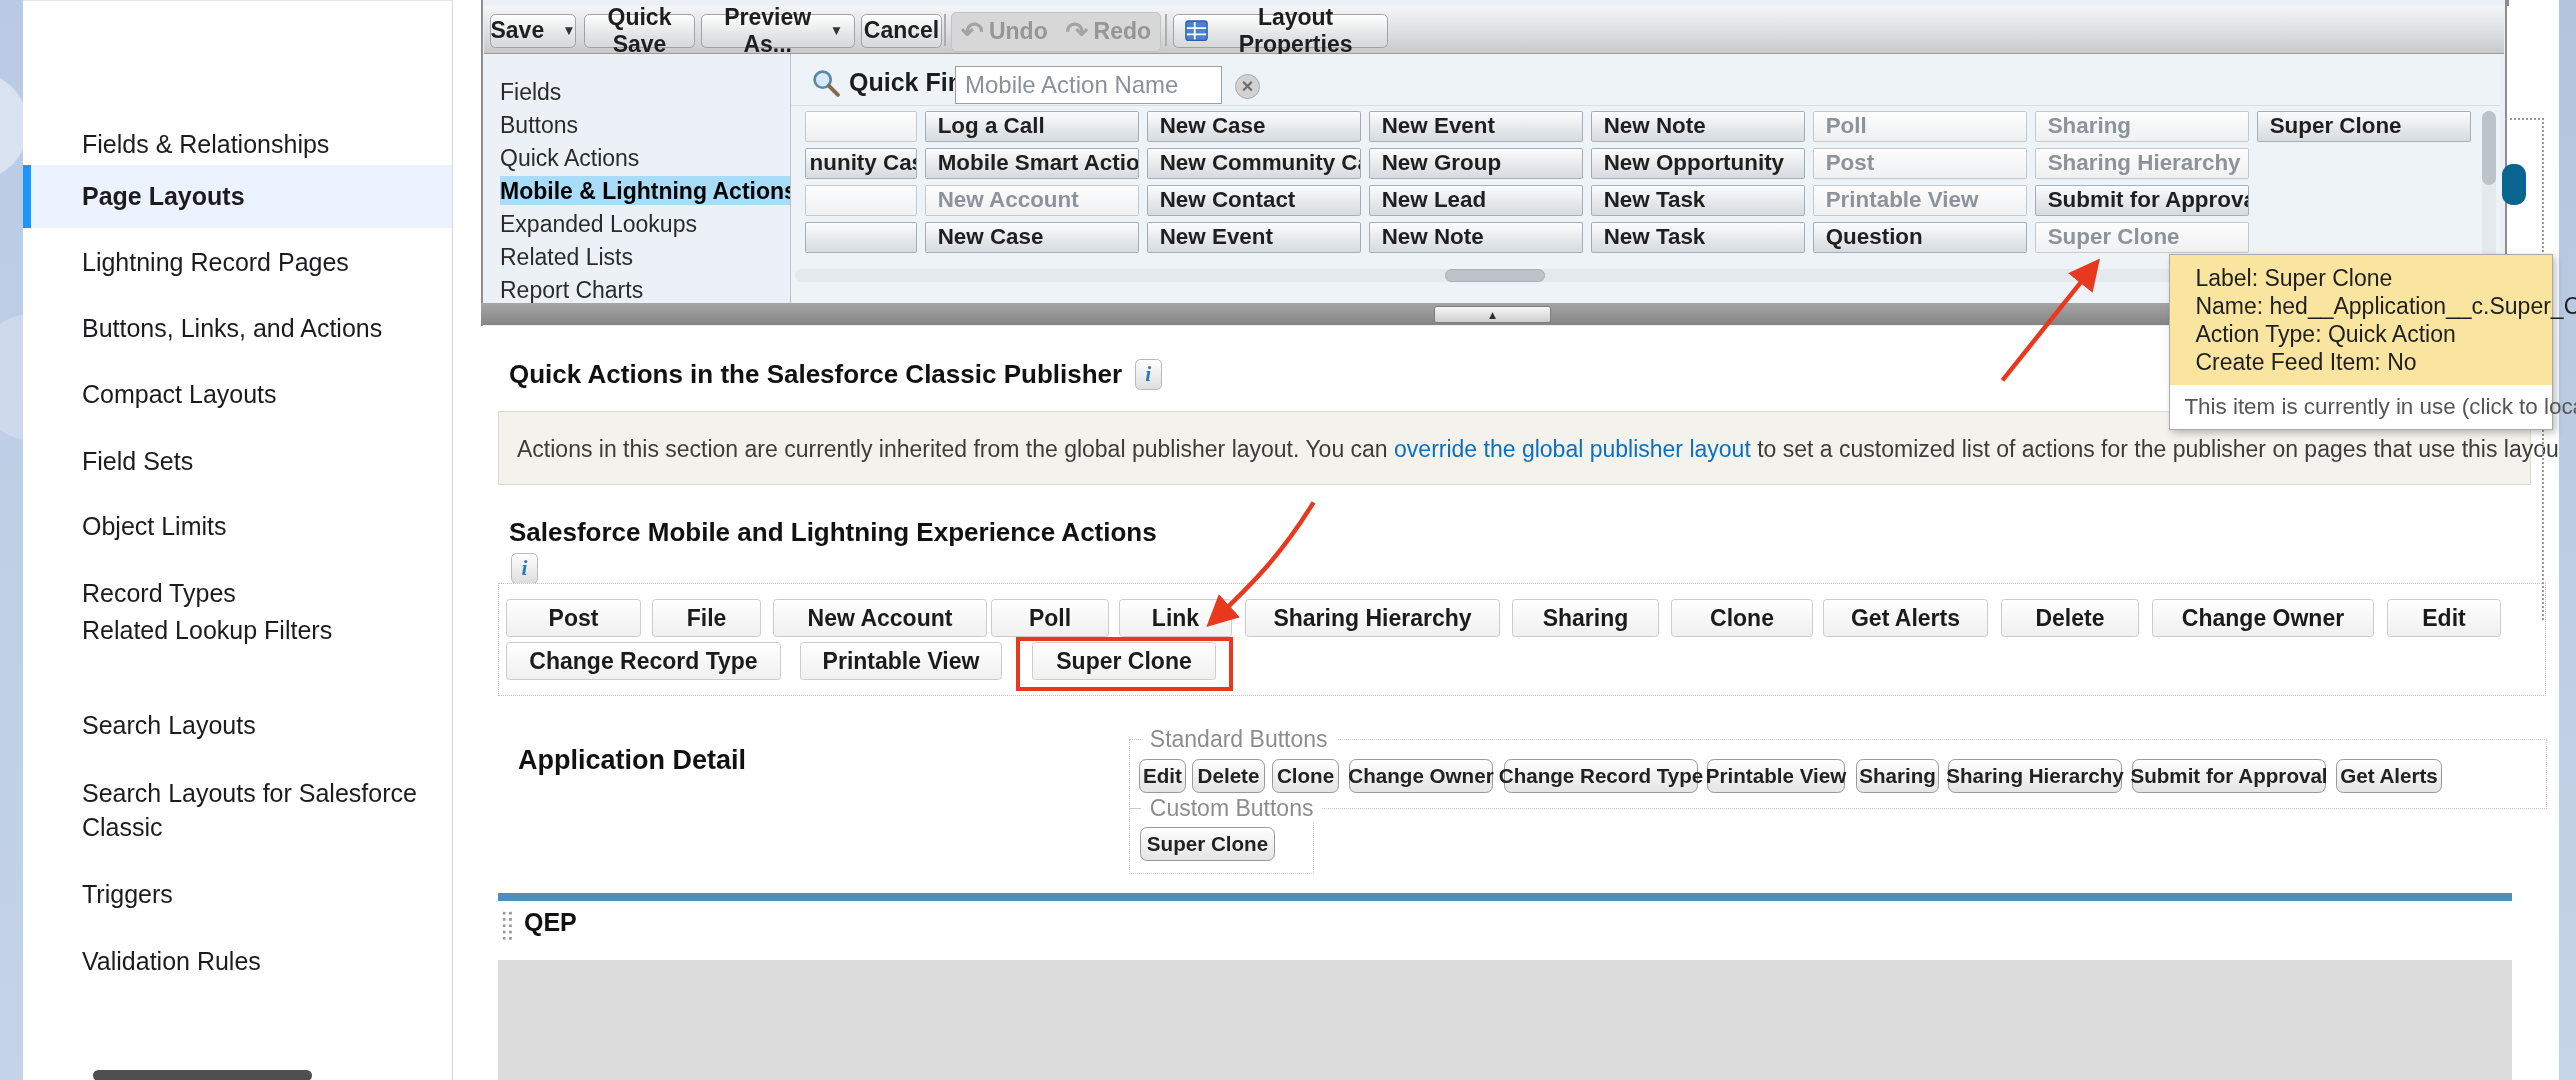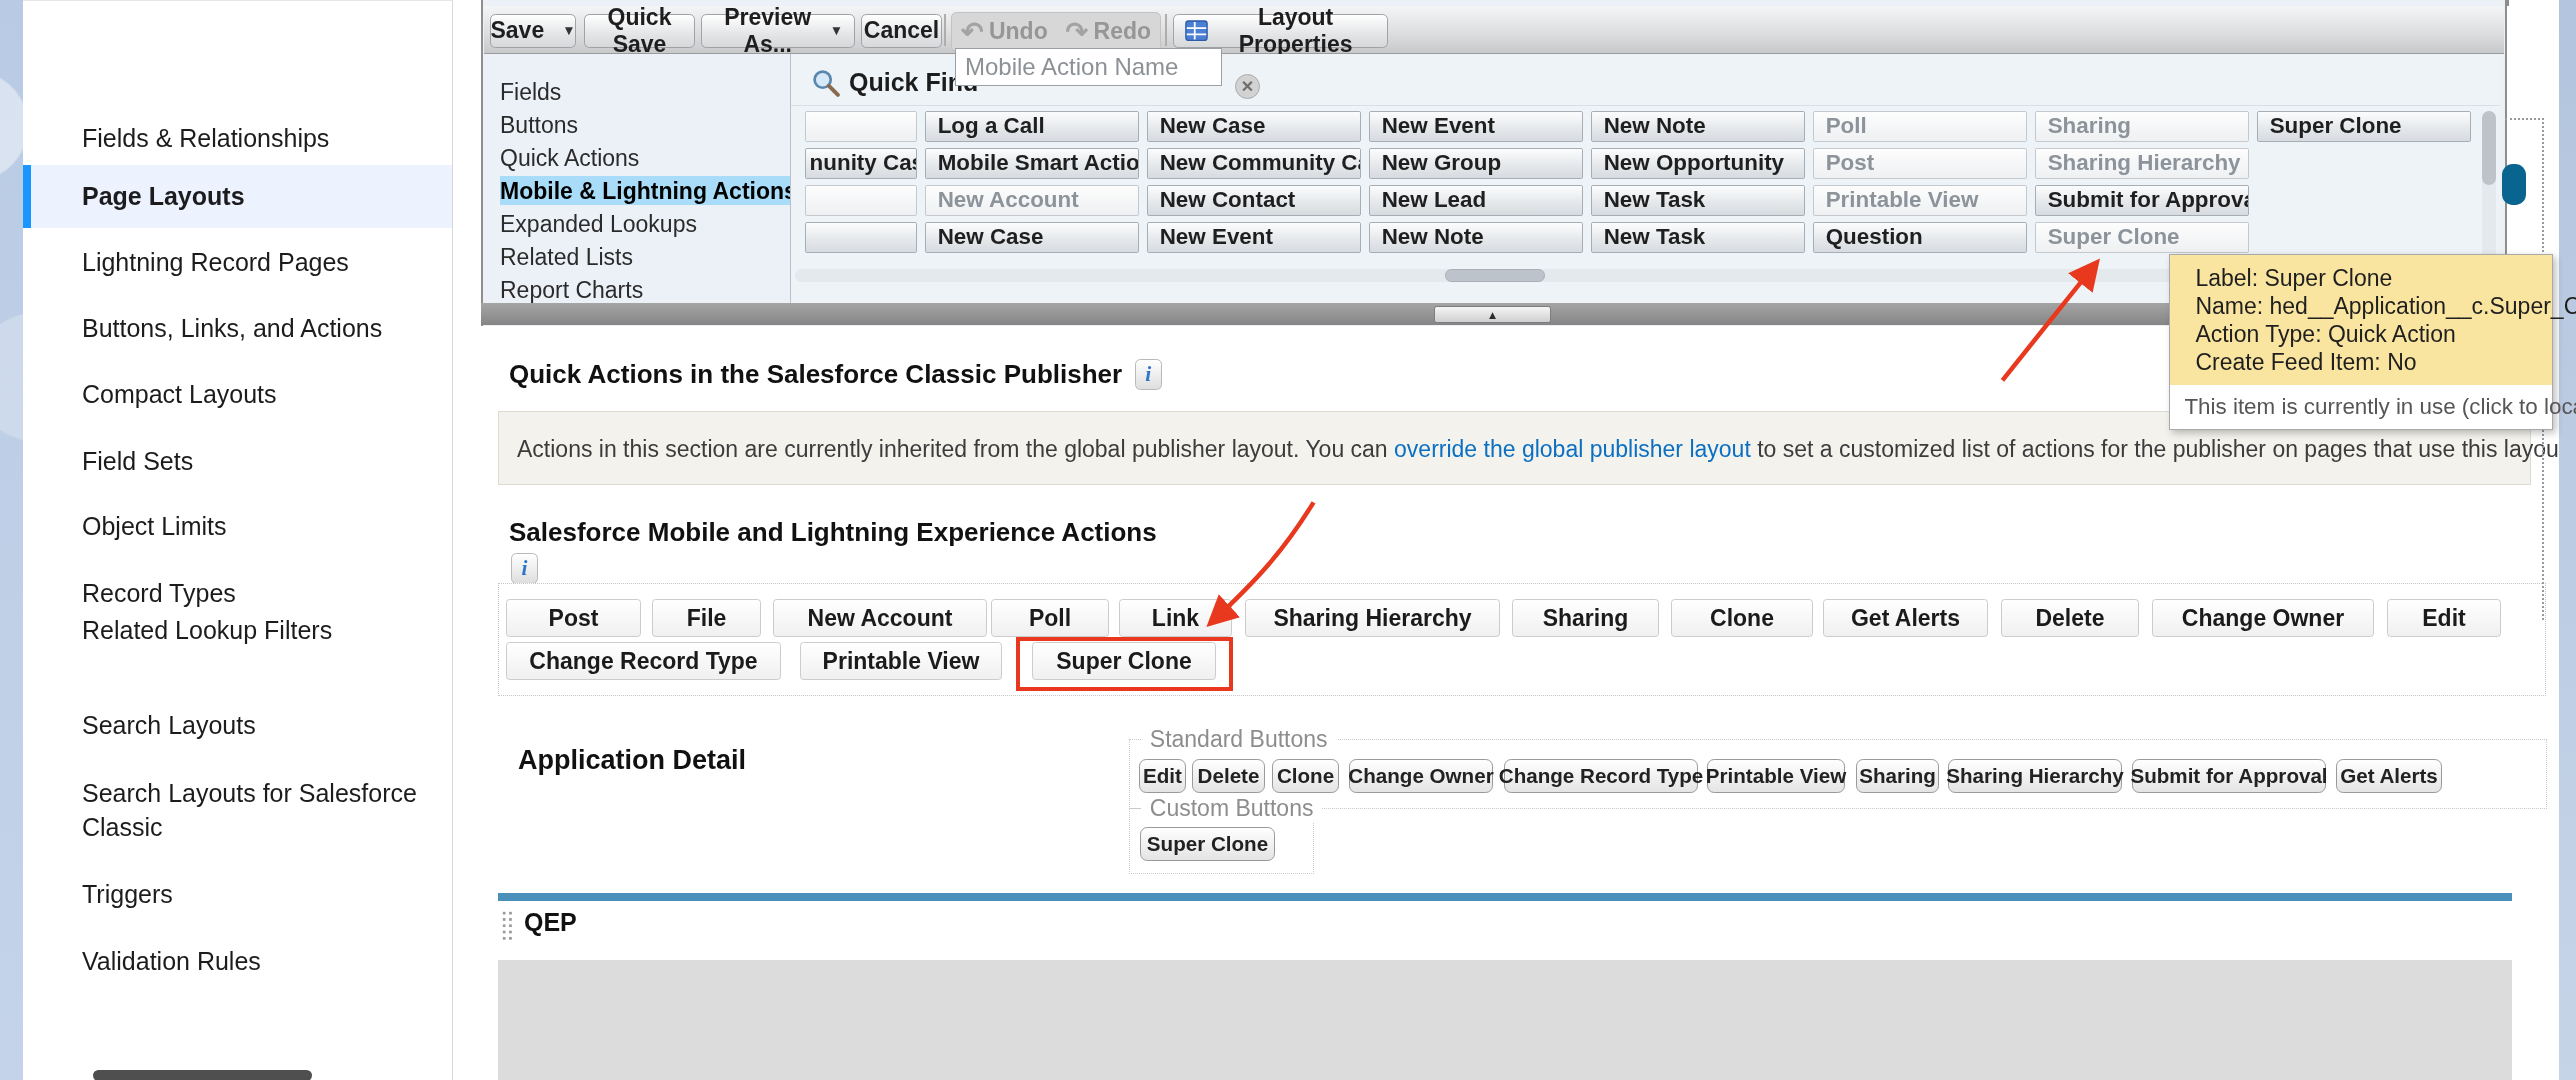--- a/index.html
+++ b/index.html
@@ -47,21 +47,21 @@
   
   #palette-cats{left:484px;top:54px;width:306px;height:249px;background:#ecf1f7;box-sizing:border-box;padding-top:21.5px;}
   .pal-cat{height:33px;line-height:33px;font-size:23px;color:#2b2b2b;padding-left:16px;cursor:pointer;white-space:nowrap;}
   .pal-cat.selected{font-weight:bold;color:#000;}
   .pal-cat.selected .hl{background:#a8dcf8;padding:1.8px 5.4px 1.8px 0;}
   #pal-divider{left:790px;top:54px;width:1.8px;height:249px;background:#b9c2cc;}
   #grid-area{left:791px;top:54px;width:1709px;height:249px;background:#eef3f8;}
 
   #quickfind-row{left:791px;top:54px;width:1709px;height:52px;border-bottom:1.8px solid #d9dee3;box-sizing:border-box;}
   #qf-label{left:849px;top:68px;font-size:25px;font-weight:bold;color:#1c1c1c;}
-  #qf-input{left:955px;top:48px;width:267px;height:38px;border:1.8px solid #9aa0a6;background:#fff;
+  #qf-input{left:955px;top:66px;width:267px;height:38px;border:1.8px solid #9aa0a6;background:#fff;
     font-size:24px;color:#8c9196;padding:0 9px;box-sizing:border-box;font-family:"Liberation Sans",sans-serif;}
   #qf-clear{left:1235px;top:74px;width:25px;height:25px;border-radius:50%;background:#d2d2d2;border:0.9px solid #ababab;
     color:#6e6e6e;font-size:16px;font-weight:bold;display:flex;align-items:center;justify-content:center;cursor:pointer;box-sizing:border-box;}
 
   .grid-row{position:absolute;left:805px;display:flex;gap:8px;}
   .grid-btn{height:30.5px;border:1.8px solid #a6adb4;border-radius:1.8px;box-sizing:border-box;
     background:linear-gradient(180deg,#fbfcfd,#e6e9ec 55%,#d7dade);
     font-size:22.4px;font-weight:bold;color:#1f1f1f;display:flex;align-items:center;
     padding-left:11.7px;overflow:hidden;white-space:nowrap;cursor:grab;}
   .grid-btn.inuse{background:linear-gradient(180deg,#fdfdfd,#eef0f2);border-color:#c3c9cf;color:#8d939a;}
@@ -130,21 +130,21 @@
   #arrow-layer{left:0;top:0;width:2576px;height:1080px;pointer-events:none;z-index:35;}
 </style>
 </head>
 <body>
 
 <div id="app">
 
   <div class="abs" id="left-strip"></div>
 
   <div class="abs" id="sidebar">
-      <div class="side-item" style="top: 106px; align-items: center;">
+      <div class="side-item" style="top: 112px; align-items: center;">
         <span>Fields &amp; Relationships</span>
       </div>
       <div class="side-item selected" style="top: 164px;">
         <span class="selbar"></span>
         <span>Page Layouts</span>
       </div>
       <div class="side-item" style="top: 230px;">
         <span>Lightning Record Pages</span>
       </div>
       <div class="side-item" style="top: 296px;">

